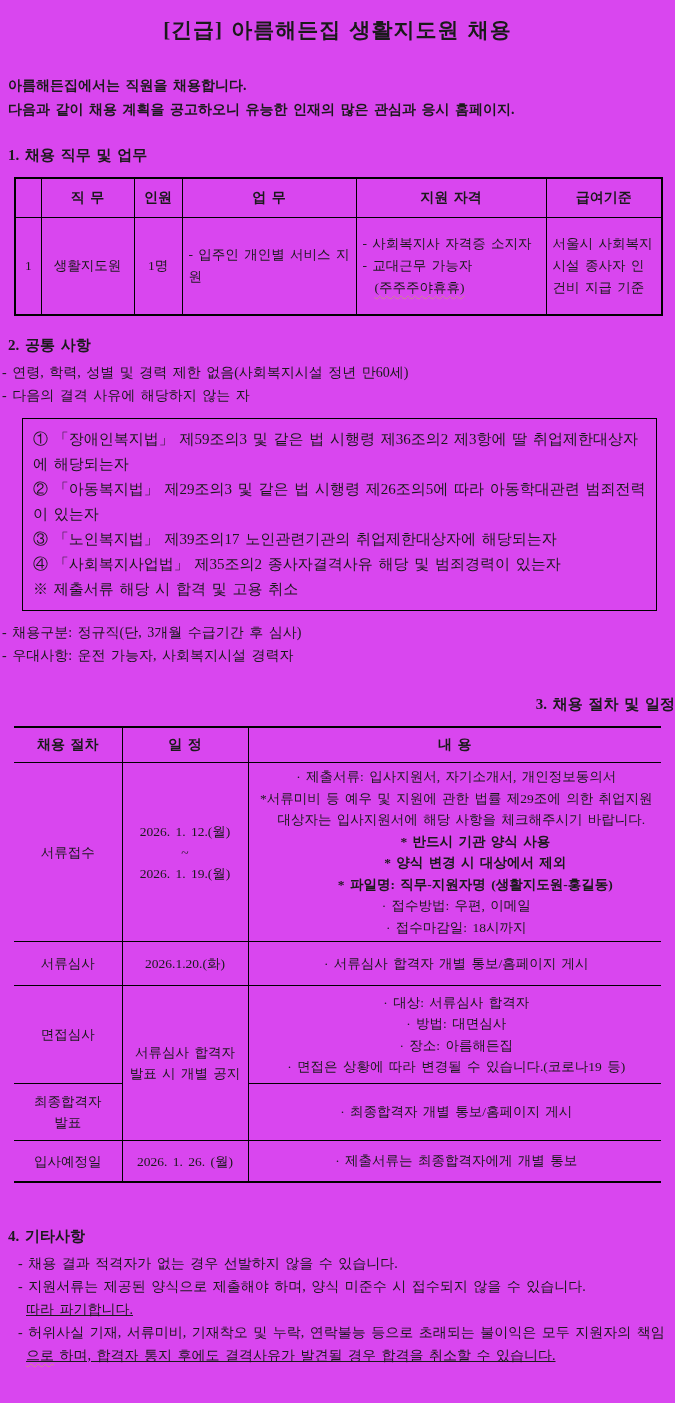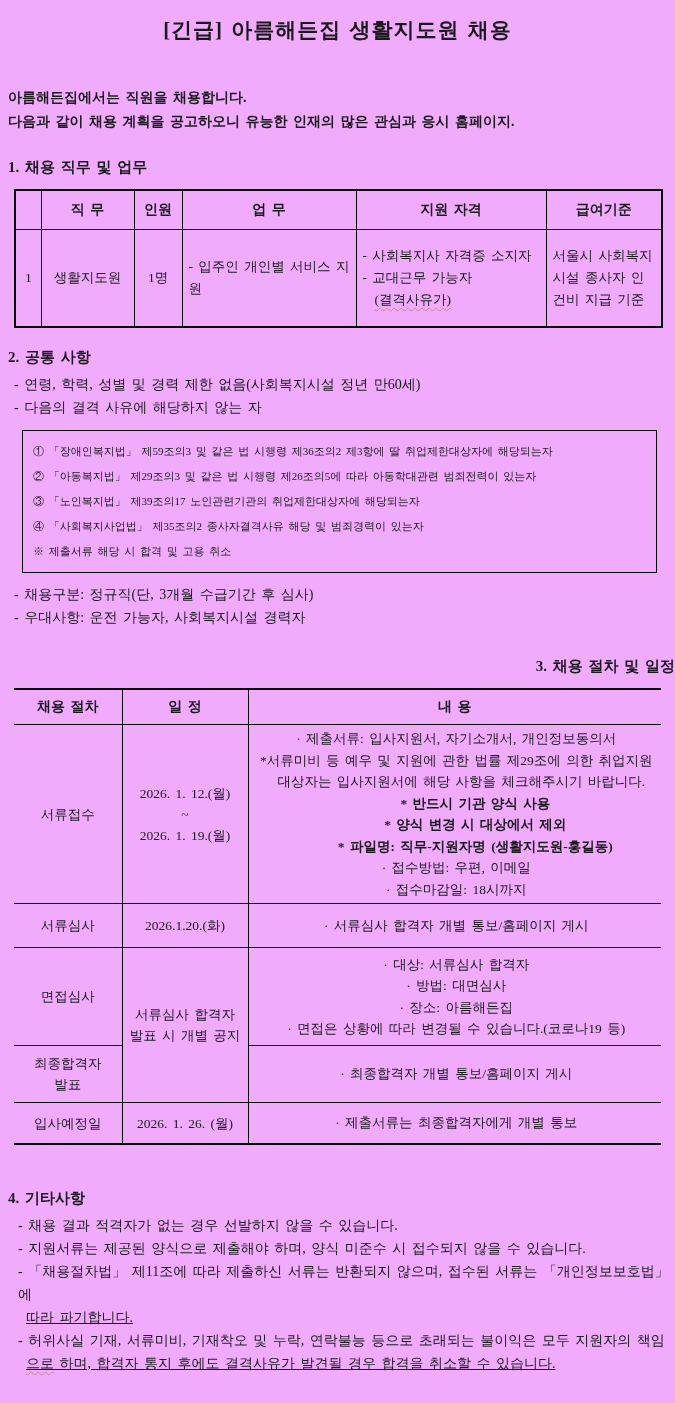--- a/index.html
+++ b/index.html
@@ -1,48 +1,48 @@
 <!DOCTYPE html>
 <html><head>
 <meta charset="utf-8">
 <style>
   html,body{margin:0;padding:0;background:#fff;}
   .page{
     position:relative;
     width:675px;
     height:1403px;
-    background:#f0abfc;
+    background:#d946ef;
     color:#1a1a1a;
     font-family:"Liberation Serif","DejaVu Serif",serif;
     font-size:14px;
     word-spacing:2px;
     overflow:hidden;
   }
   .title{
     padding-top:16px;
     text-align:center;
     font-size:21px;
     font-weight:bold;
     letter-spacing:1px;
   }
-  .intro{margin:42px 0 0 8px;font-weight:bold;line-height:24px;}
+  .intro{margin:30px 0 0 8px;font-weight:bold;line-height:24px;}
   .sec-heading{margin:24px 0 0 8px;font-size:15px;font-weight:bold;}
-  .dash-line{margin-left:14px;line-height:23px;}
+  .dash-line{margin-left:2px;line-height:23px;}
   
   .t1{margin:12px 0 0 14px;border-collapse:collapse;border:2px solid #000;table-layout:fixed;width:647px;padding-left:43px;}
   .t1 th,.t1 td{border:1px solid #000;padding:2px 6px;font-size:13.5px;vertical-align:middle;}
   .t1 th{font-size:14px;font-weight:bold;height:34px;text-align:center;}
   .t1 td{height:92px;text-align:center;}
   .t1 td.left{text-align:left;line-height:22px;}
   .t1 .subindent{padding-left:12px;}
   
   .dq-box{
     margin:11px 0 0 22px;width:613px;
     border:1px solid #000;padding:8px 10px;
-    font-size:11px;line-height:25px;
+    font-size:15px;line-height:25px;
   }
   
   .t3{margin:12px 0 0 14px;border-collapse:collapse;table-layout:fixed;width:647px;
       border-top:2px solid #000;border-bottom:2px solid #000;}
   .t3 th,.t3 td{border:1px solid #000;font-size:13.5px;padding:3px 6px;vertical-align:middle;}
   .t3 th:first-child,.t3 td:first-child{border-left:0;}
   .t3 th:last-child,.t3 td:last-child{border-right:0;}
   .t3 th{font-weight:bold;height:28px;font-size:14px;}
   .t3 .step,.t3 .date{text-align:center;line-height:21px;}
   .t3 .content{text-align:center;line-height:21.5px;padding-left:9px;}
@@ -99,21 +99,21 @@
       <th>급여기준</th>
     </tr>
     <tr>
       <td>1</td>
       <td>생활지도원</td>
       <td>1명</td>
       <td class="left">- 입주인 개인별 서비스 지원</td>
       <td class="left">
         <div>- 사회복지사 자격증 소지자</div>
         <div>- 교대근무 가능자</div>
-        <div class="subindent"><span class="spell">(결격사유가)</span></div>
+        <div class="subindent"><span class="spell">(주주주야휴휴)</span></div>
       </td>
       <td class="left">서울시 사회복지시설 종사자 인건비 지급 기준</td>
     </tr>
   </tbody>
     </table>
 
   <div class="sec-heading mt20">2. 공통 사항</div>
   <div class="dash-line mt6">- 연령, 학력, 성별 및 경력 제한 없음(사회복지시설 정년 만60세)</div>
   <div class="dash-line">- 다음의 결격 사유에 해당하지 않는 자</div>
 
@@ -189,18 +189,17 @@
       <td class="step">입사예정일</td>
       <td class="date">2026. 1. 26. (월)</td>
       <td class="content">· 제출서류는 최종합격자에게 개별 통보</td>
     </tr>
   </tbody>
     </table>
 
   <div class="sec-heading mt44">4. 기타사항</div>
   <div class="s4-item mt6">- 채용 결과 적격자가 없는 경우 선발하지 않을 수 있습니다.</div>
   <div class="s4-item">- 지원서류는 제공된 양식으로 제출해야 하며, 양식 미준수 시 접수되지 않을 수 있습니다.</div>
-  <div class="s4-item">- 「채용절차법」 제11조에 따라 제출하신 서류는 반환되지 않으며, 접수된 서류는 「개인정보보호법」에</div>
   <div class="s4-cont">따라 파기합니다.</div>
   <div class="s4-item">- 허위사실 기재, 서류미비, 기재착오 및 누락, 연락불능 등으로 초래되는 불이익은 모두 지원자의 책임</div>
   <div class="s4-cont"><span class="spell">으로</span><span> 하며, 합격자 통지 후에도 결격사유가 발견될 경우 합격을 취소할 수 있습니다.</span></div>
 
 </div>
 
 </body></html>

